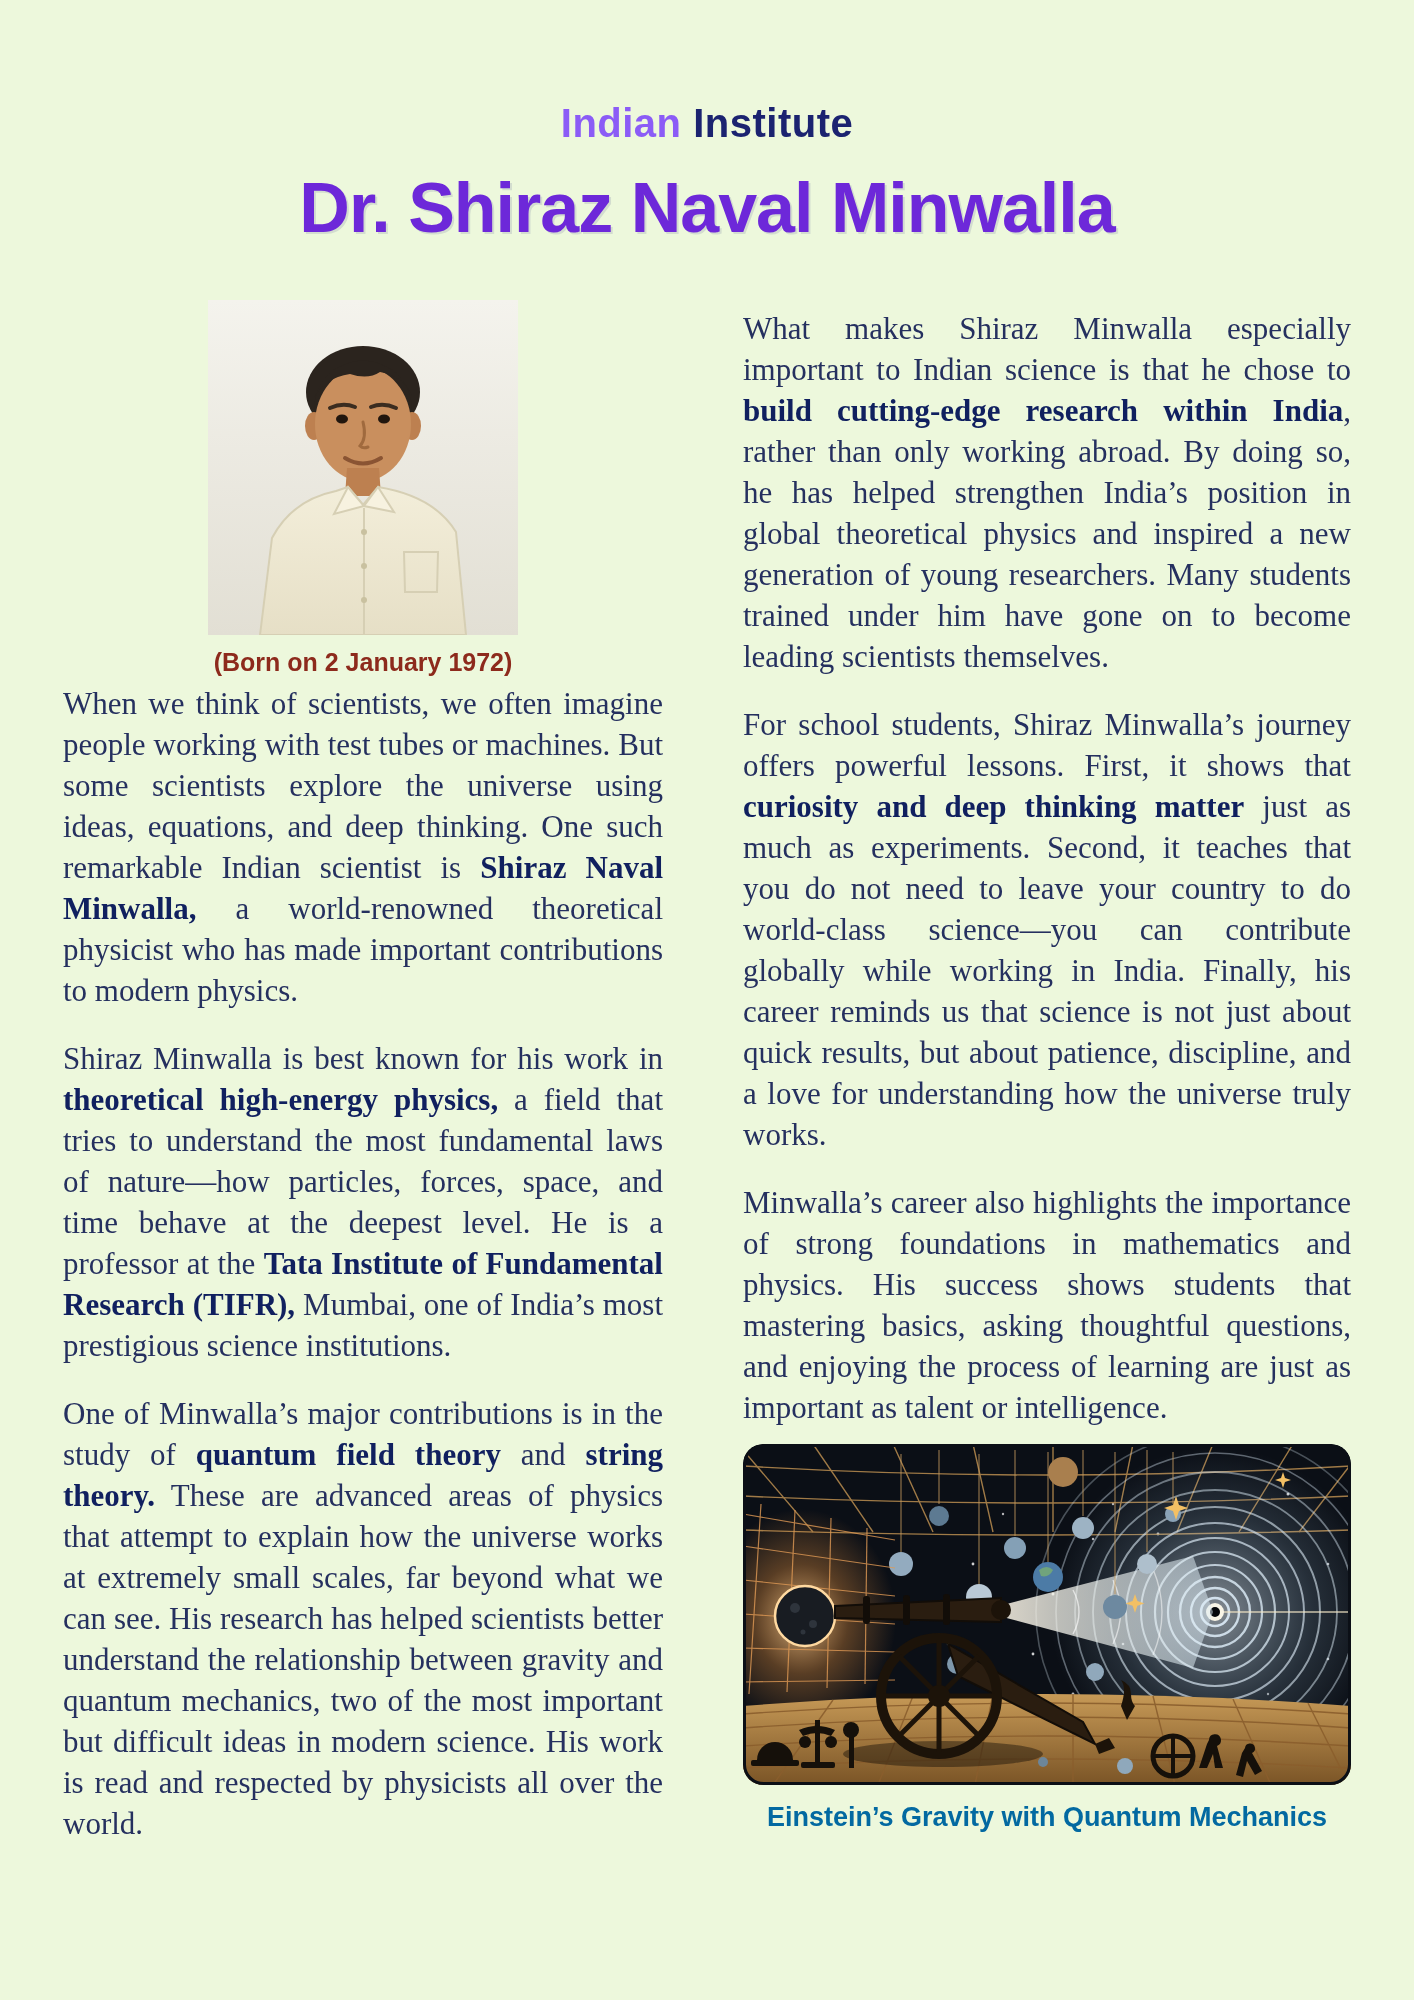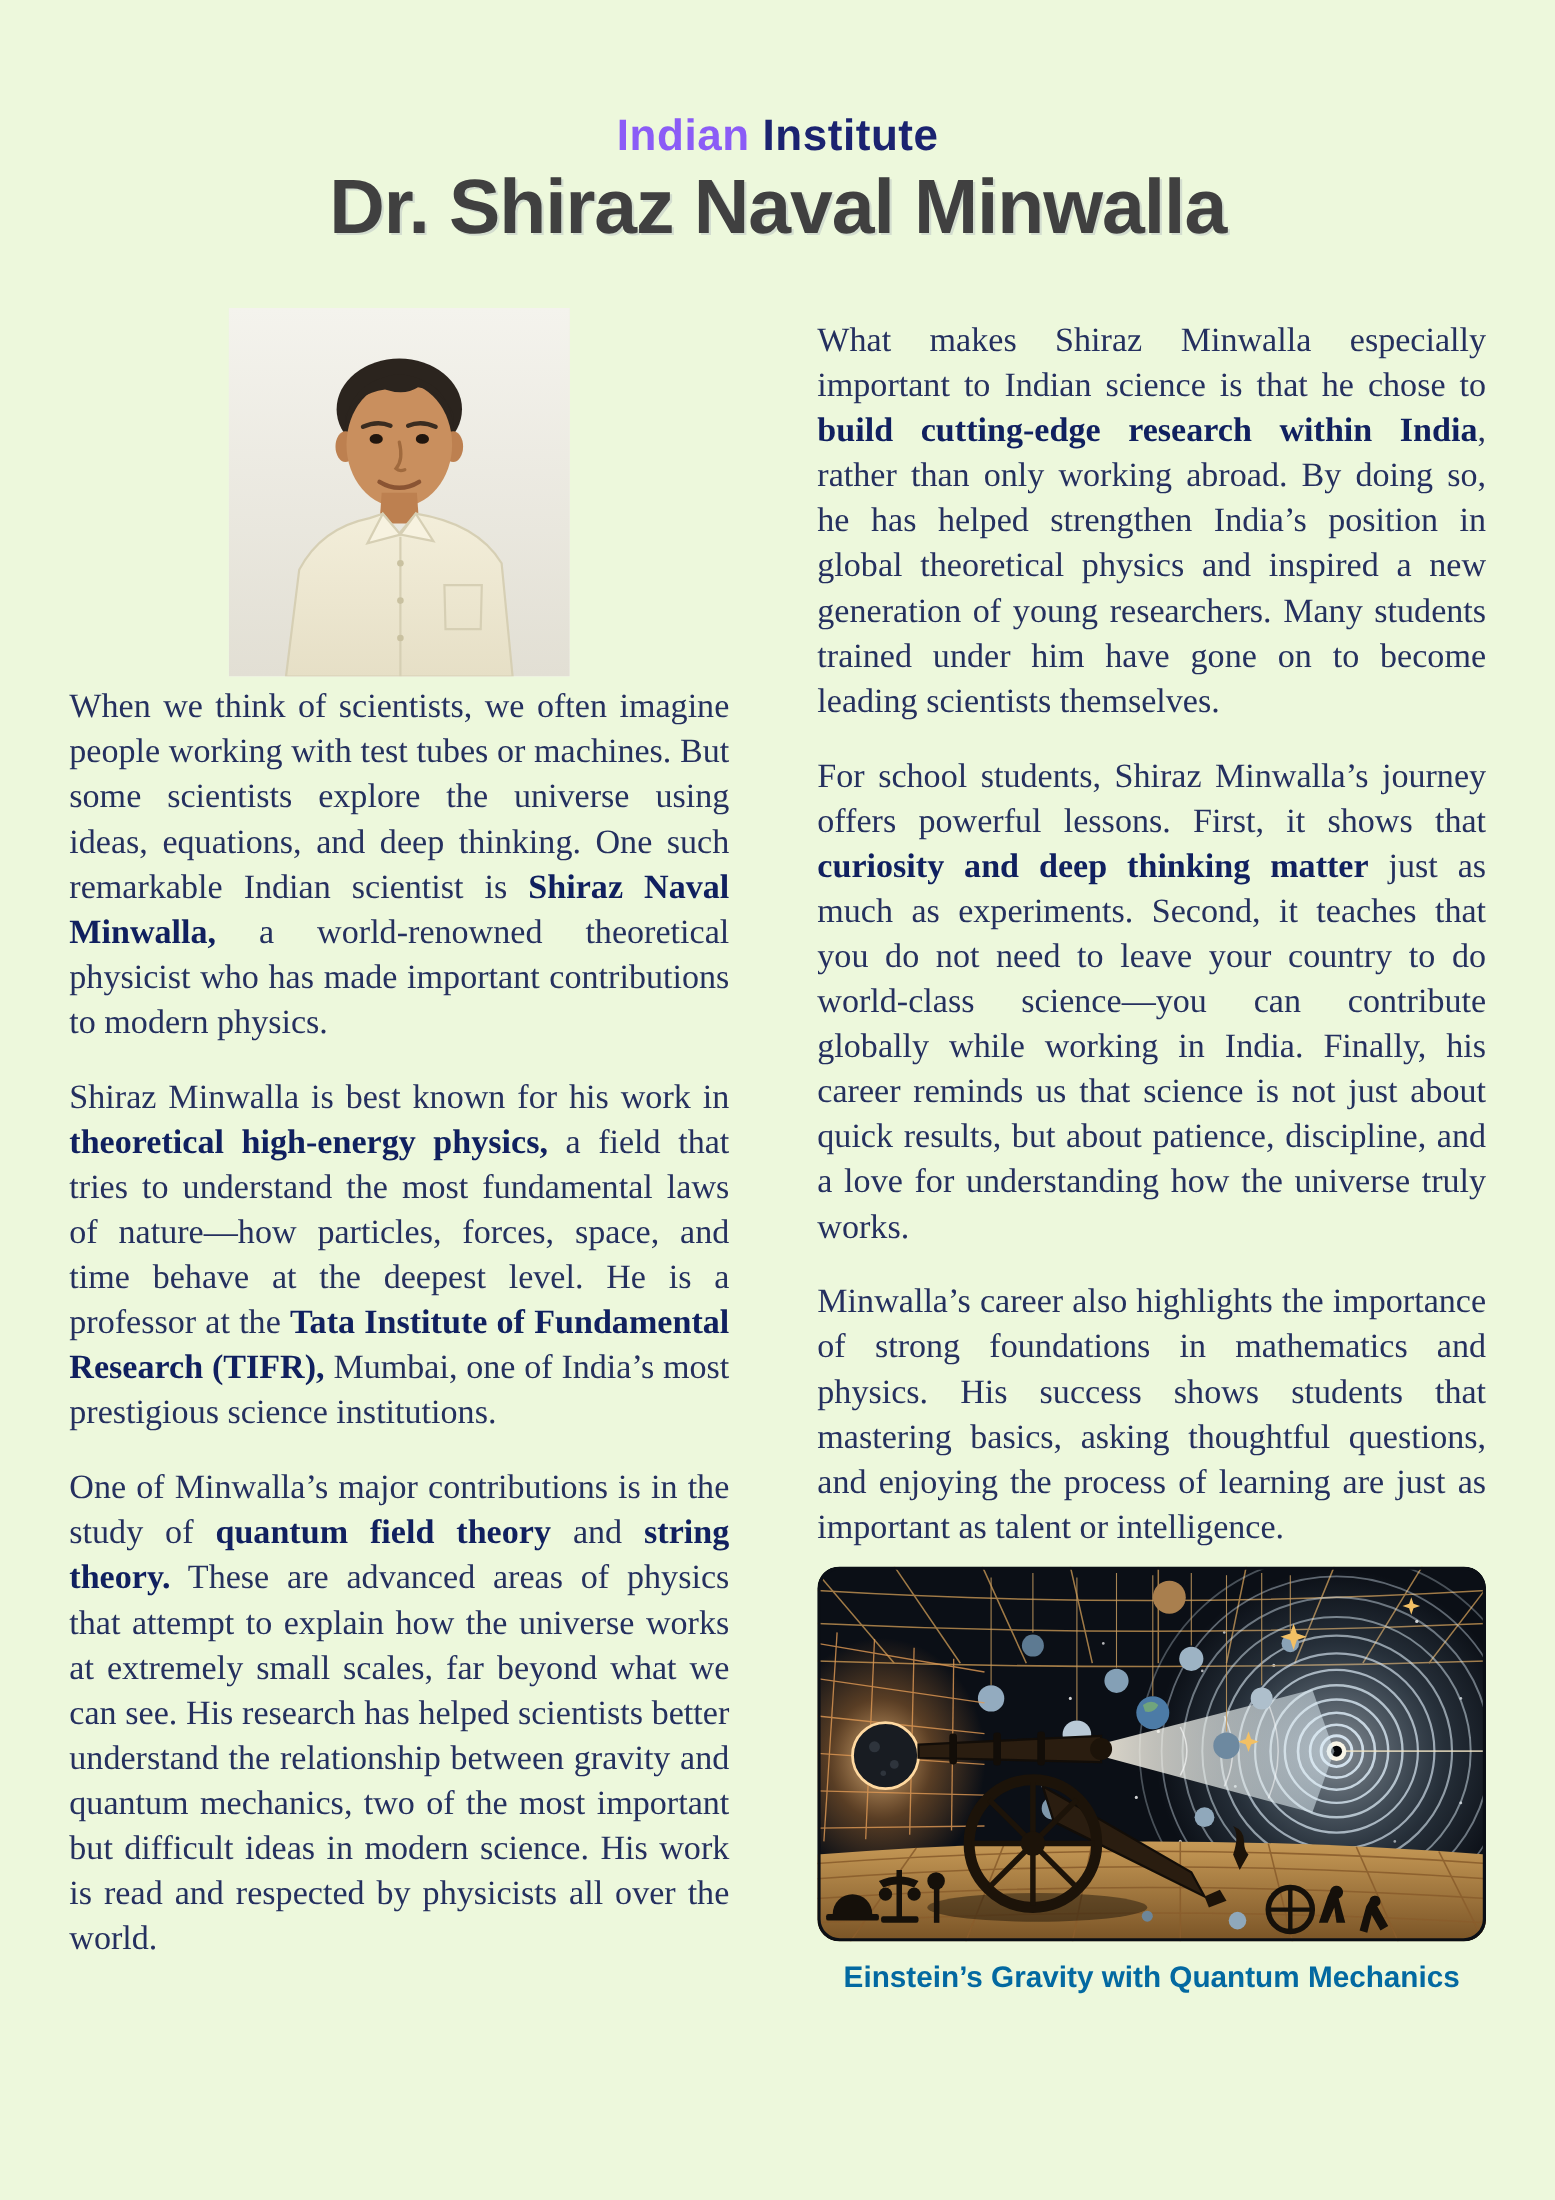--- a/index.html
+++ b/index.html
@@ -18,25 +18,25 @@
     margin-top:100px;
     text-align:center;
     font-size:40px;
     font-weight:bold;
     letter-spacing:0.5px;
     line-height:46px;
   }
   .kicker .orange{color:#8b5cf6;}
   .kicker .navy{color:#1b2370;}
   .page-title{
-    margin:0 0 22px 0;
+    margin:20px 0 22px 0;
     text-align:center;
     font-size:70px;
     font-weight:bold;
-    color:#404040;
+    color:#6d28d9;
     letter-spacing:-1px;
     line-height:84px;
     text-shadow:2px 2px 0 rgba(27,35,112,0.12);
   }
 
   
   .columns{display:flex;gap:80px;align-items:flex-start;}
   .col-left{width:600px;}
   .col-right{width:608px;}
 
@@ -131,20 +131,21 @@
 
           <line x1="156" y1="208" x2="156" y2="335" stroke="#d6cfb4" stroke-width="2"></line>
           <circle cx="156" cy="232" r="3" fill="#c9c1a0"></circle>
           <circle cx="156" cy="266" r="3" fill="#c9c1a0"></circle>
           <circle cx="156" cy="300" r="3" fill="#c9c1a0"></circle>
 
           <path d="M196,252 L230,252 L229,292 L197,292 Z" fill="none" stroke="#d6cfb4" stroke-width="2"></path>
         </svg>
       </div>
 
+      <div class="photo-caption">(Born on 2 January 1972)</div>
 
       <div>
           <p class="para"><span>When we think of scientists, we often imagine people working with test tubes or machines. But some scientists explore the universe using ideas, equations, and deep thinking. One such remarkable Indian scientist is </span><strong>Shiraz Naval Minwalla,</strong><span> a world-renowned theoretical physicist who has made important contributions to modern physics.</span></p>
           <p class="para"><span>Shiraz Minwalla is best known for his work in </span><strong>theoretical high-energy physics,</strong><span> a field that tries to understand the most fundamental laws of nature—how particles, forces, space, and time behave at the deepest level. He is a professor at the </span><strong>Tata Institute of Fundamental Research (TIFR),</strong><span> Mumbai, one of India’s most prestigious science institutions.</span></p>
           <p class="para"><span>One of Minwalla’s major contributions is in the study of </span><strong>quantum field theory</strong><span> and </span><strong>string theory.</strong><span> These are advanced areas of physics that attempt to explain how the universe works at extremely small scales, far beyond what we can see. His research has helped scientists better understand the relationship between gravity and quantum mechanics, two of the most important but difficult ideas in modern science. His work is read and respected by physicists all over the world.</span></p>
         </div>
     </div>
 
     <div class="col-right">
       <div>

